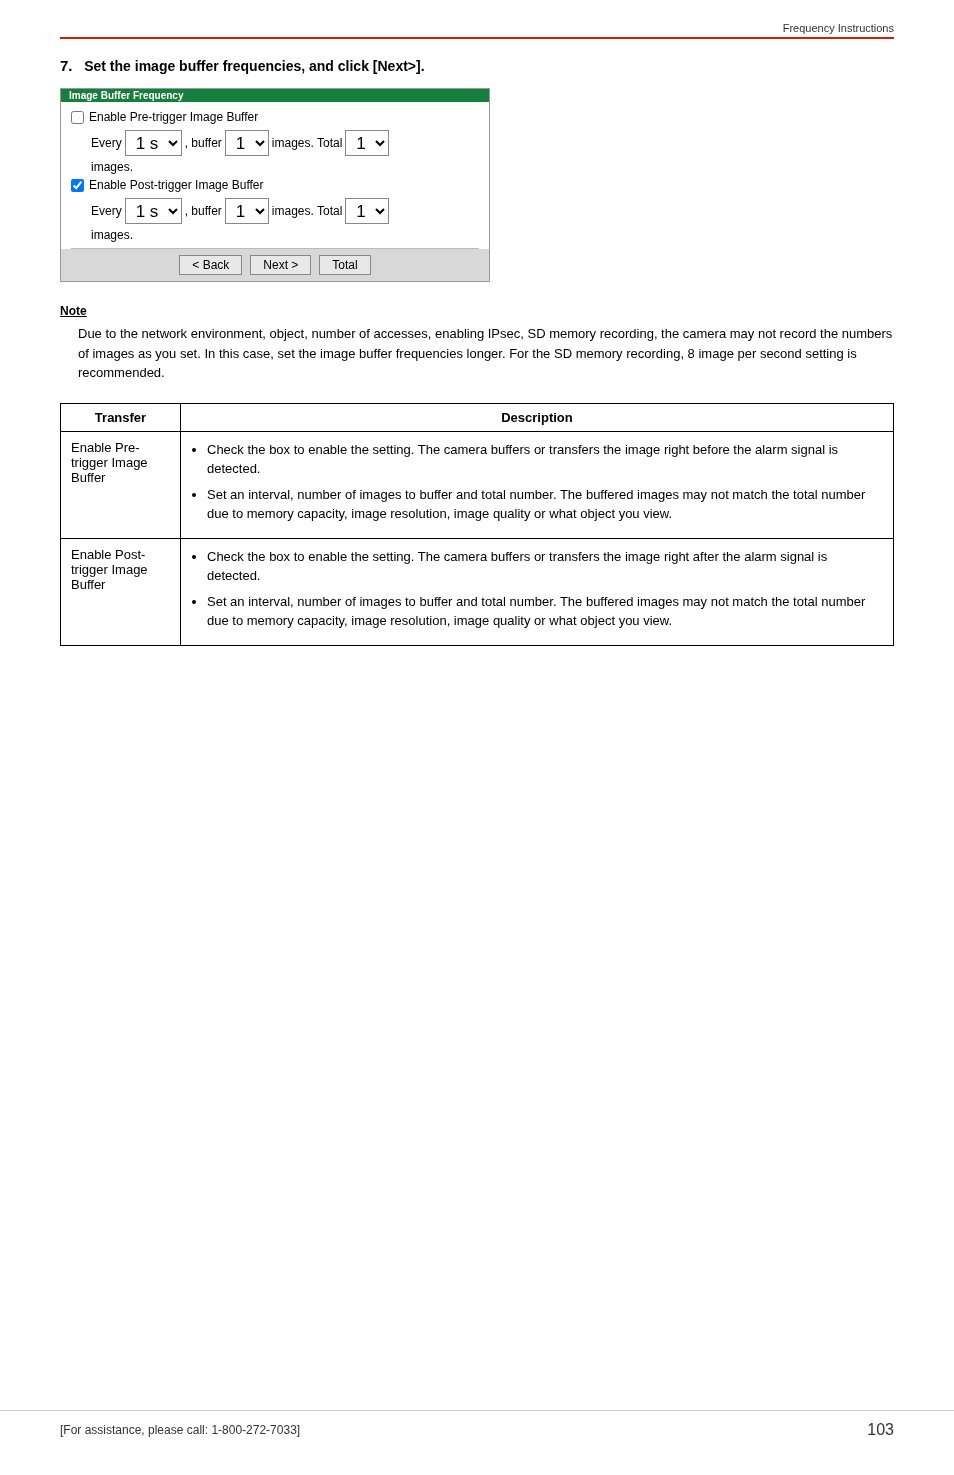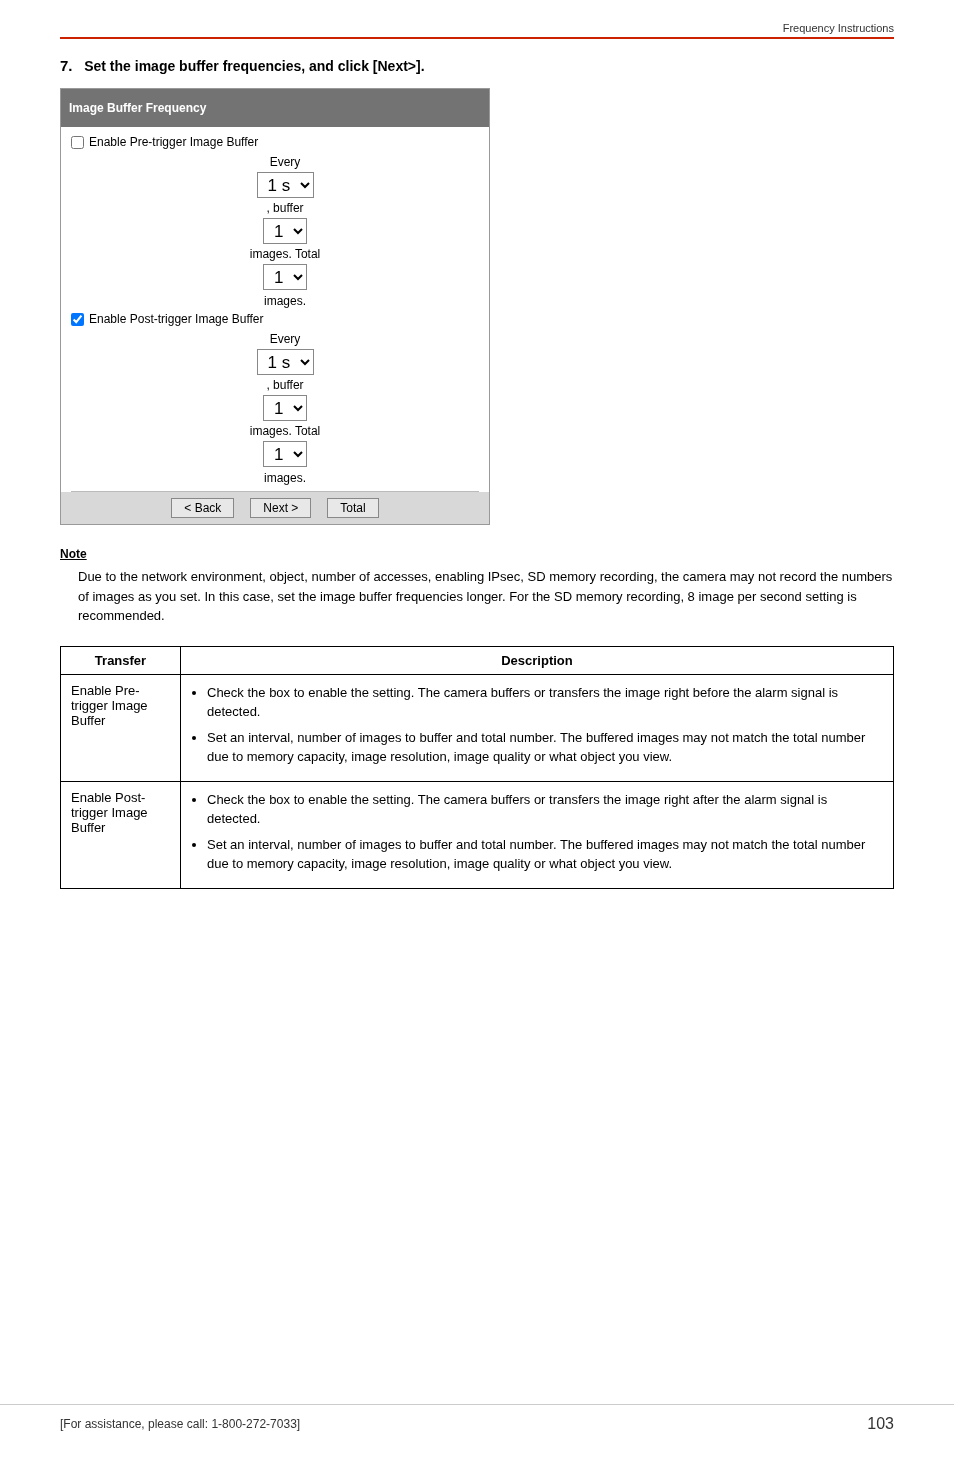--- a/index.html
+++ b/index.html
@@ -47,25 +47,25 @@
 
     
     .ibf-box {
       border: 1px solid #999;
       width: 430px;
       margin-bottom: 22px;
       background: #f0f0f0;
     }
 
     .ibf-title {
-      background: #737373;
+      background: #15803d;
       color: #fff;
-      font-size: 12px;
-      font-weight: bold;
-      padding: 12px 8px;
+      font-size: 10px;
+      font-weight: bold;
+      padding: 1px 8px;
     }
 
     .ibf-body {
       background: #fff;
       padding: 8px 10px 0 10px;
     }
 
     .ibf-row {
       display: flex;
       align-items: center;
@@ -87,21 +87,20 @@
     }
 
     .ibf-sub-row {
       padding-left: 20px;
       display: flex;
       align-items: center;
       flex-wrap: wrap;
       gap: 3px;
       font-size: 12px;
       margin-bottom: 4px;
-      flex-direction: column;
     }
 
     .ibf-select {
       font-size: 17px;
       height: 26px;
       padding: 0 6px;
       border: 1px solid #888;
       background: #fff;
     }
 
@@ -109,21 +108,21 @@
       border: none;
       border-top: 1px solid #bbb;
       margin: 6px 0 0 0;
     }
 
     .ibf-footer {
       background: #d8d8d8;
       display: flex;
       justify-content: center;
       align-items: center;
-      gap: 16px;
+      gap: 8px;
       padding: 6px;
     }
 
     .ibf-btn {
       font-size: 12px;
       padding: 2px 12px;
       border: 1px solid #888;
       background: #e8e8e8;
       cursor: pointer;
     }
@@ -199,21 +198,21 @@
     }
 
     .footer-bar {
       position: absolute;
       bottom: 30px;
       left: 0;
       right: 0;
       display: flex;
       justify-content: space-between;
       align-items: center;
-      padding: 12px 60px;
+      padding: 6px 60px;
       border-top: 1px solid #ccc;
       padding-top: 10px;
     }
 
     .footer-text {
       font-size: 12px;
       color: #333;
     }
 
     .page-number {

